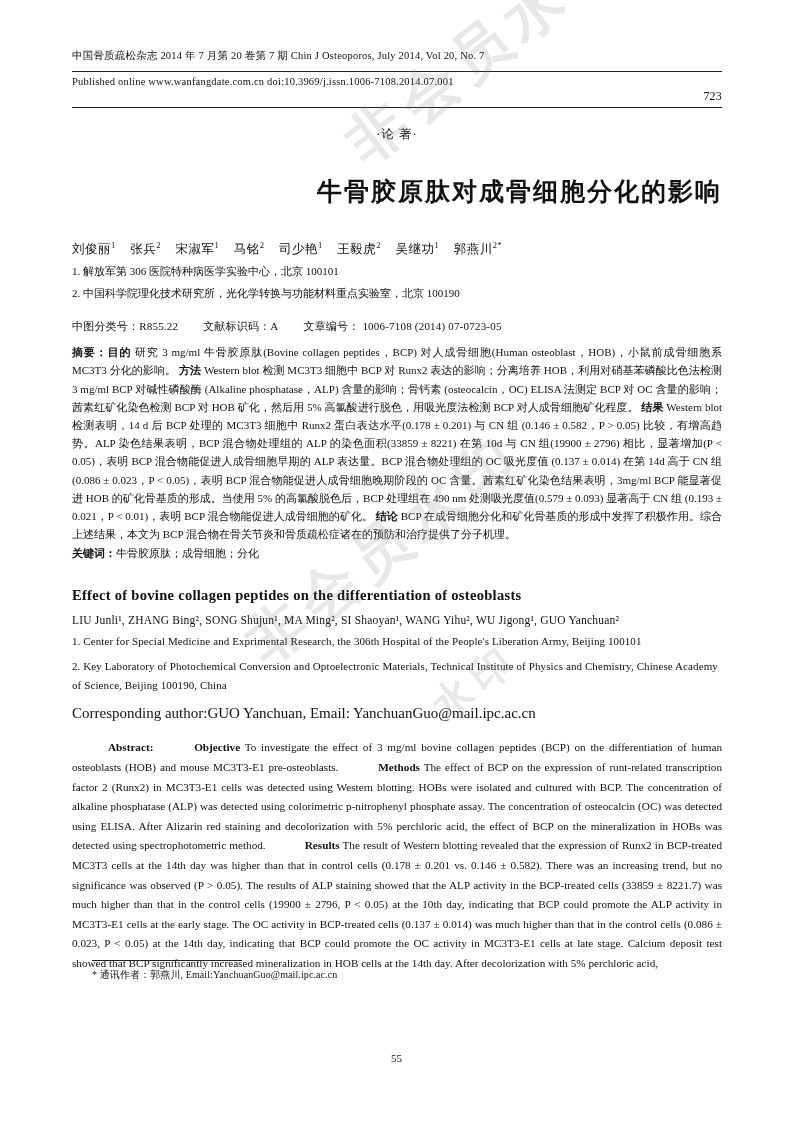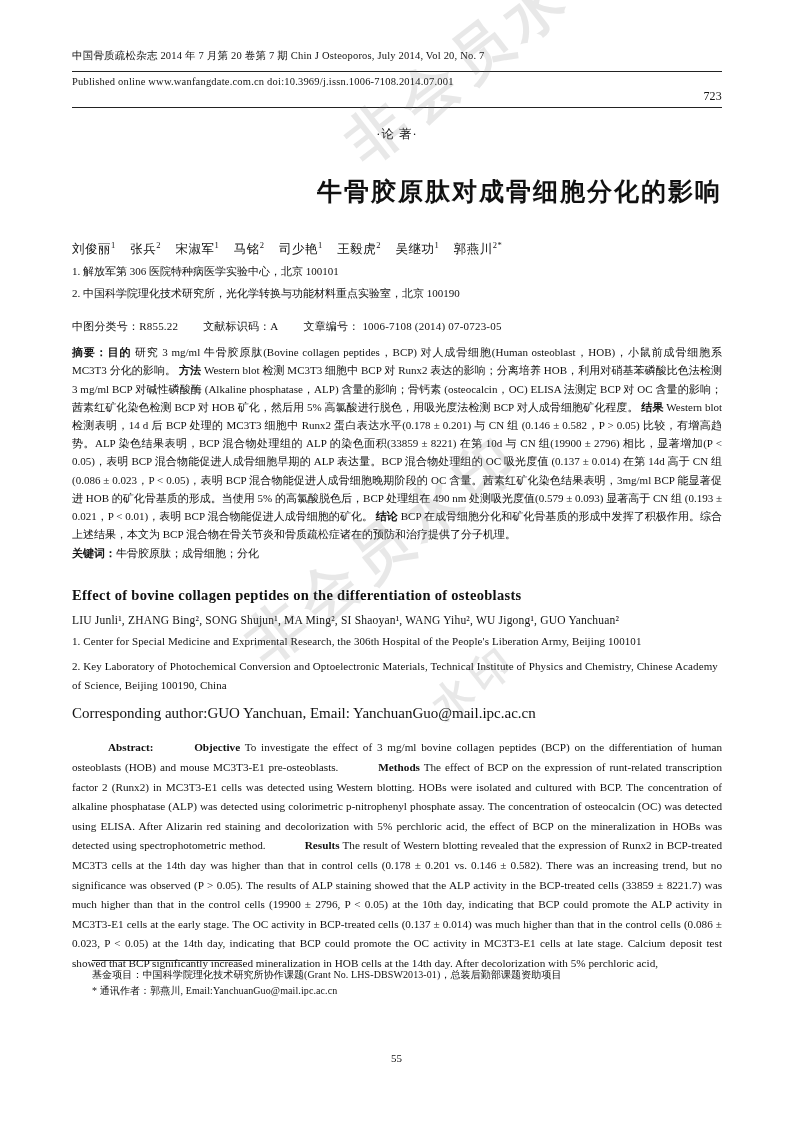--- a/index.html
+++ b/index.html
@@ -239,21 +239,20 @@
       <b>Methods</b>
       <span>The effect of BCP on the expression of runt-related transcription factor 2 (Runx2) in MC3T3-E1 cells was detected using Western blotting. HOBs were isolated and cultured with BCP. The concentration of alkaline phosphatase (ALP) was detected using colorimetric p-nitrophenyl phosphate assay. The concentration of osteocalcin (OC) was detected using ELISA. After Alizarin red staining and decolorization with 5% perchloric acid, the effect of BCP on the mineralization in HOBs was detected using spectrophotometric method.</span>
       <b>Results</b>
       <span>The result of Western blotting revealed that the expression of Runx2 in BCP-treated MC3T3 cells at the 14th day was higher than that in control cells (0.178 ± 0.201 vs. 0.146 ± 0.582). There was an increasing trend, but no significance was observed (P &gt; 0.05). The results of ALP staining showed that the ALP activity in the BCP-treated cells (33859 ± 8221.7) was much higher than that in the control cells (19900 ± 2796, P &lt; 0.05) at the 10th day, indicating that BCP could promote the ALP activity in MC3T3-E1 cells at the early stage. The OC activity in BCP-treated cells (0.137 ± 0.014) was much higher than that in the control cells (0.086 ± 0.023, P &lt; 0.05) at the 14th day, indicating that BCP could promote the OC activity in MC3T3-E1 cells at late stage. Calcium deposit test showed that BCP significantly increased mineralization in HOB cells at the 14th day. After decolorization with 5% perchloric acid,</span>
     </div>
 
   </div>
 
   <div class="fn-wrap">
     <div class="fn-rule"></div>
-    <div class="fn">基金项目：中国科学院理化技术研究所协作课题(Grant No. LHS-DBSW2013-01)，总装后勤部课题资助项目</div>
     <div class="fn">* 通讯作者：郭燕川, Email:YanchuanGuo@mail.ipc.ac.cn</div>
   </div>
 
   <div class="footer-page">55</div>
 
   <div class="watermark">
     <div class="wm-text wm1">非会员水印</div>
     <div class="wm-text wm2">非会员水印</div>
     <div class="wm-text wm3">水印</div>
   </div>

